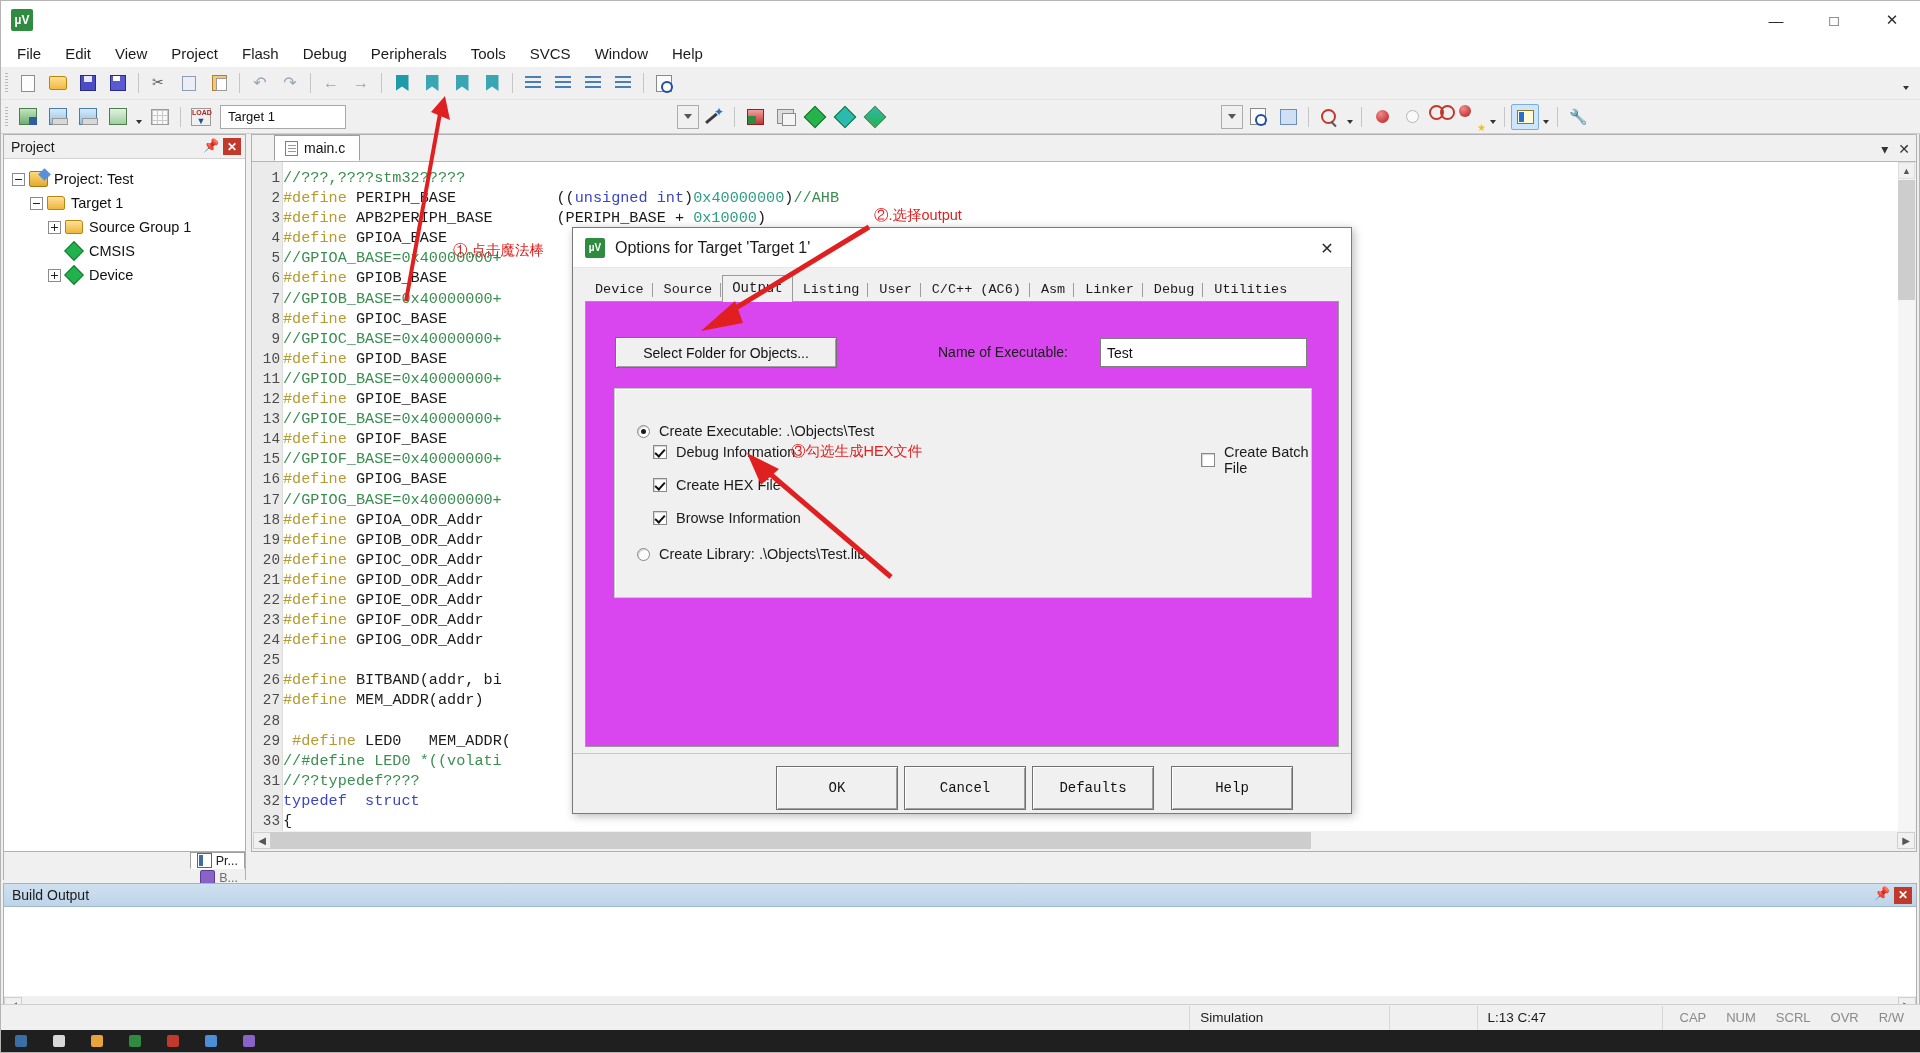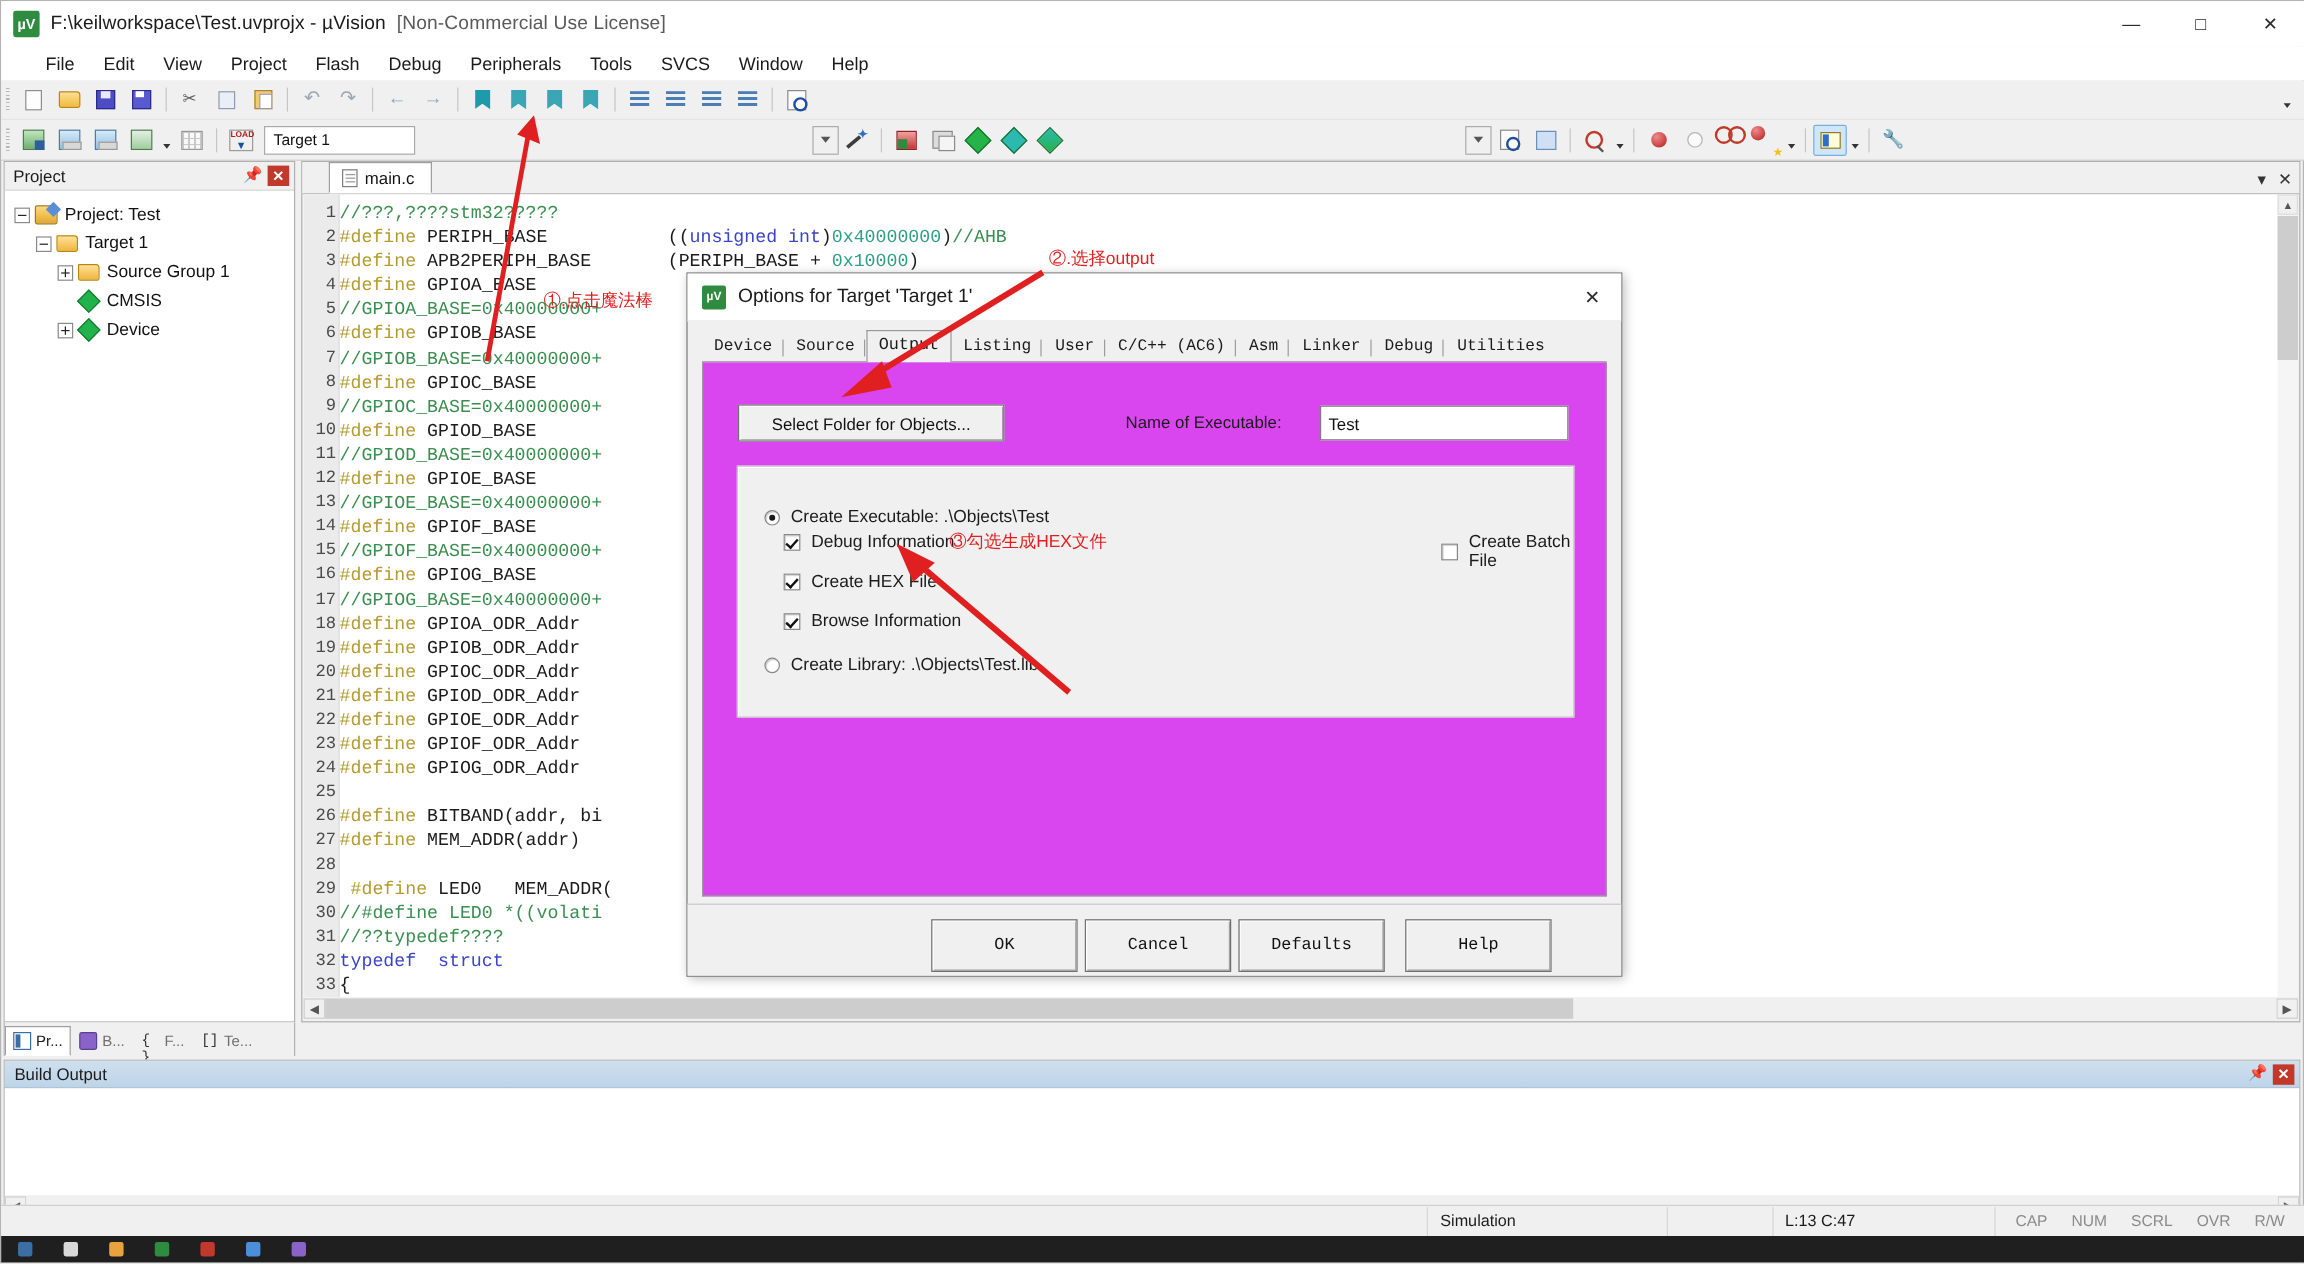--- a/index.html
+++ b/index.html
@@ -39,21 +39,21 @@
   .winbtns { position: absolute; right: 0; top: 0; height: 38px; display: flex; }
   .winbtn {
     width: 58px; height: 38px; display: flex; align-items: center; justify-content: center;
     font-size: 15px; color: #2b2b2b;
   }
 
   
   .menubar {
     position: absolute; left: 0; top: 38px; width: 1920px; height: 28px;
     background: #ffffff;
-    display: flex; align-items: center; padding-left: 25px;
+    display: flex; align-items: center; padding-left: 4px;
   }
   .menu-item {
     font-size: 15px; color: #1b1b1b;
     padding: 3px 12px; white-space: nowrap;
   }
 
   
   .toolbar {
     position: absolute; left: 0; width: 1920px; height: 33px;
     background: #f0f0f0;
@@ -183,21 +183,21 @@
   .ticon { width: 19px; height: 16px; margin-right: 6px; flex: none; position: relative; }
   .ticon.proj { background: linear-gradient(#ffd97a,#e3a92e); border:1px solid #a5761c; border-radius:2px; }
   .ticon.proj:after { content:""; position:absolute; right:-2px; top:-2px; width:9px; height:9px; background:#5a8fd8; transform:rotate(45deg); }
   .ticon.folder { width:18px;height:14px;background:linear-gradient(#ffe09a,#eeb63d); border:1px solid #b8860b; border-radius:1px 3px 2px 2px; }
   .ticon.diamond { width:14px;height:14px;background:#21b24b;transform:rotate(45deg);border:1px solid #157a32;margin-left:2px;margin-right:8px; }
 
   
   .viewtabs {
     position: absolute; left: 2px; top: 851px; width: 243px; height: 28px;
     background: #f0f0f0; display: flex; align-items: flex-end;
-    border-left: 1px solid #b0b0b0; border-right: 1px solid #b0b0b0;
+    border-left: 1px solid #b0b0b0; border-right: 1px solid #b0b0b0; flex-direction: column;
   }
   .vtab {
     height: 25px; display: flex; align-items: center; gap: 4px;
     padding: 0 6px; font-size: 12.5px; color: #6f6f6f;
     border: 1px solid transparent;
   }
   .vtab.sel { background:#ffffff; border:1px solid #9f9f9f; border-bottom-color:#ffffff; color:#1b1b1b; }
   .vtab .gi { width:15px; height:15px; flex:none; position:relative; }
   .gi.proj2 { background:#fff; border:1px solid #3a6ea5; }
   .gi.proj2:after{content:"";position:absolute;left:1px;top:1px;width:4px;height:11px;background:#3a6ea5;}
@@ -388,24 +388,20 @@
 </style>
 </head>
 <body>
 
 <div id="app">
 
   <div class="titlebar">
     <div class="title-icon">
         <span class="v">µV</span>
       </div>
-    <div class="title-text">
-      <span>F:\keilworkspace\Test.uvprojx - µVision</span>
-      &nbsp;<span class="title-license">[Non-Commercial Use License]</span>
-    </div>
     <div class="winbtns">
       <div class="winbtn">—</div>
       <div class="winbtn">□</div>
       <div class="winbtn close">✕</div>
     </div>
   </div>
 
   <div class="menubar" id="menubar">
       <div class="menu-item">File</div>
       <div class="menu-item">Edit</div>

